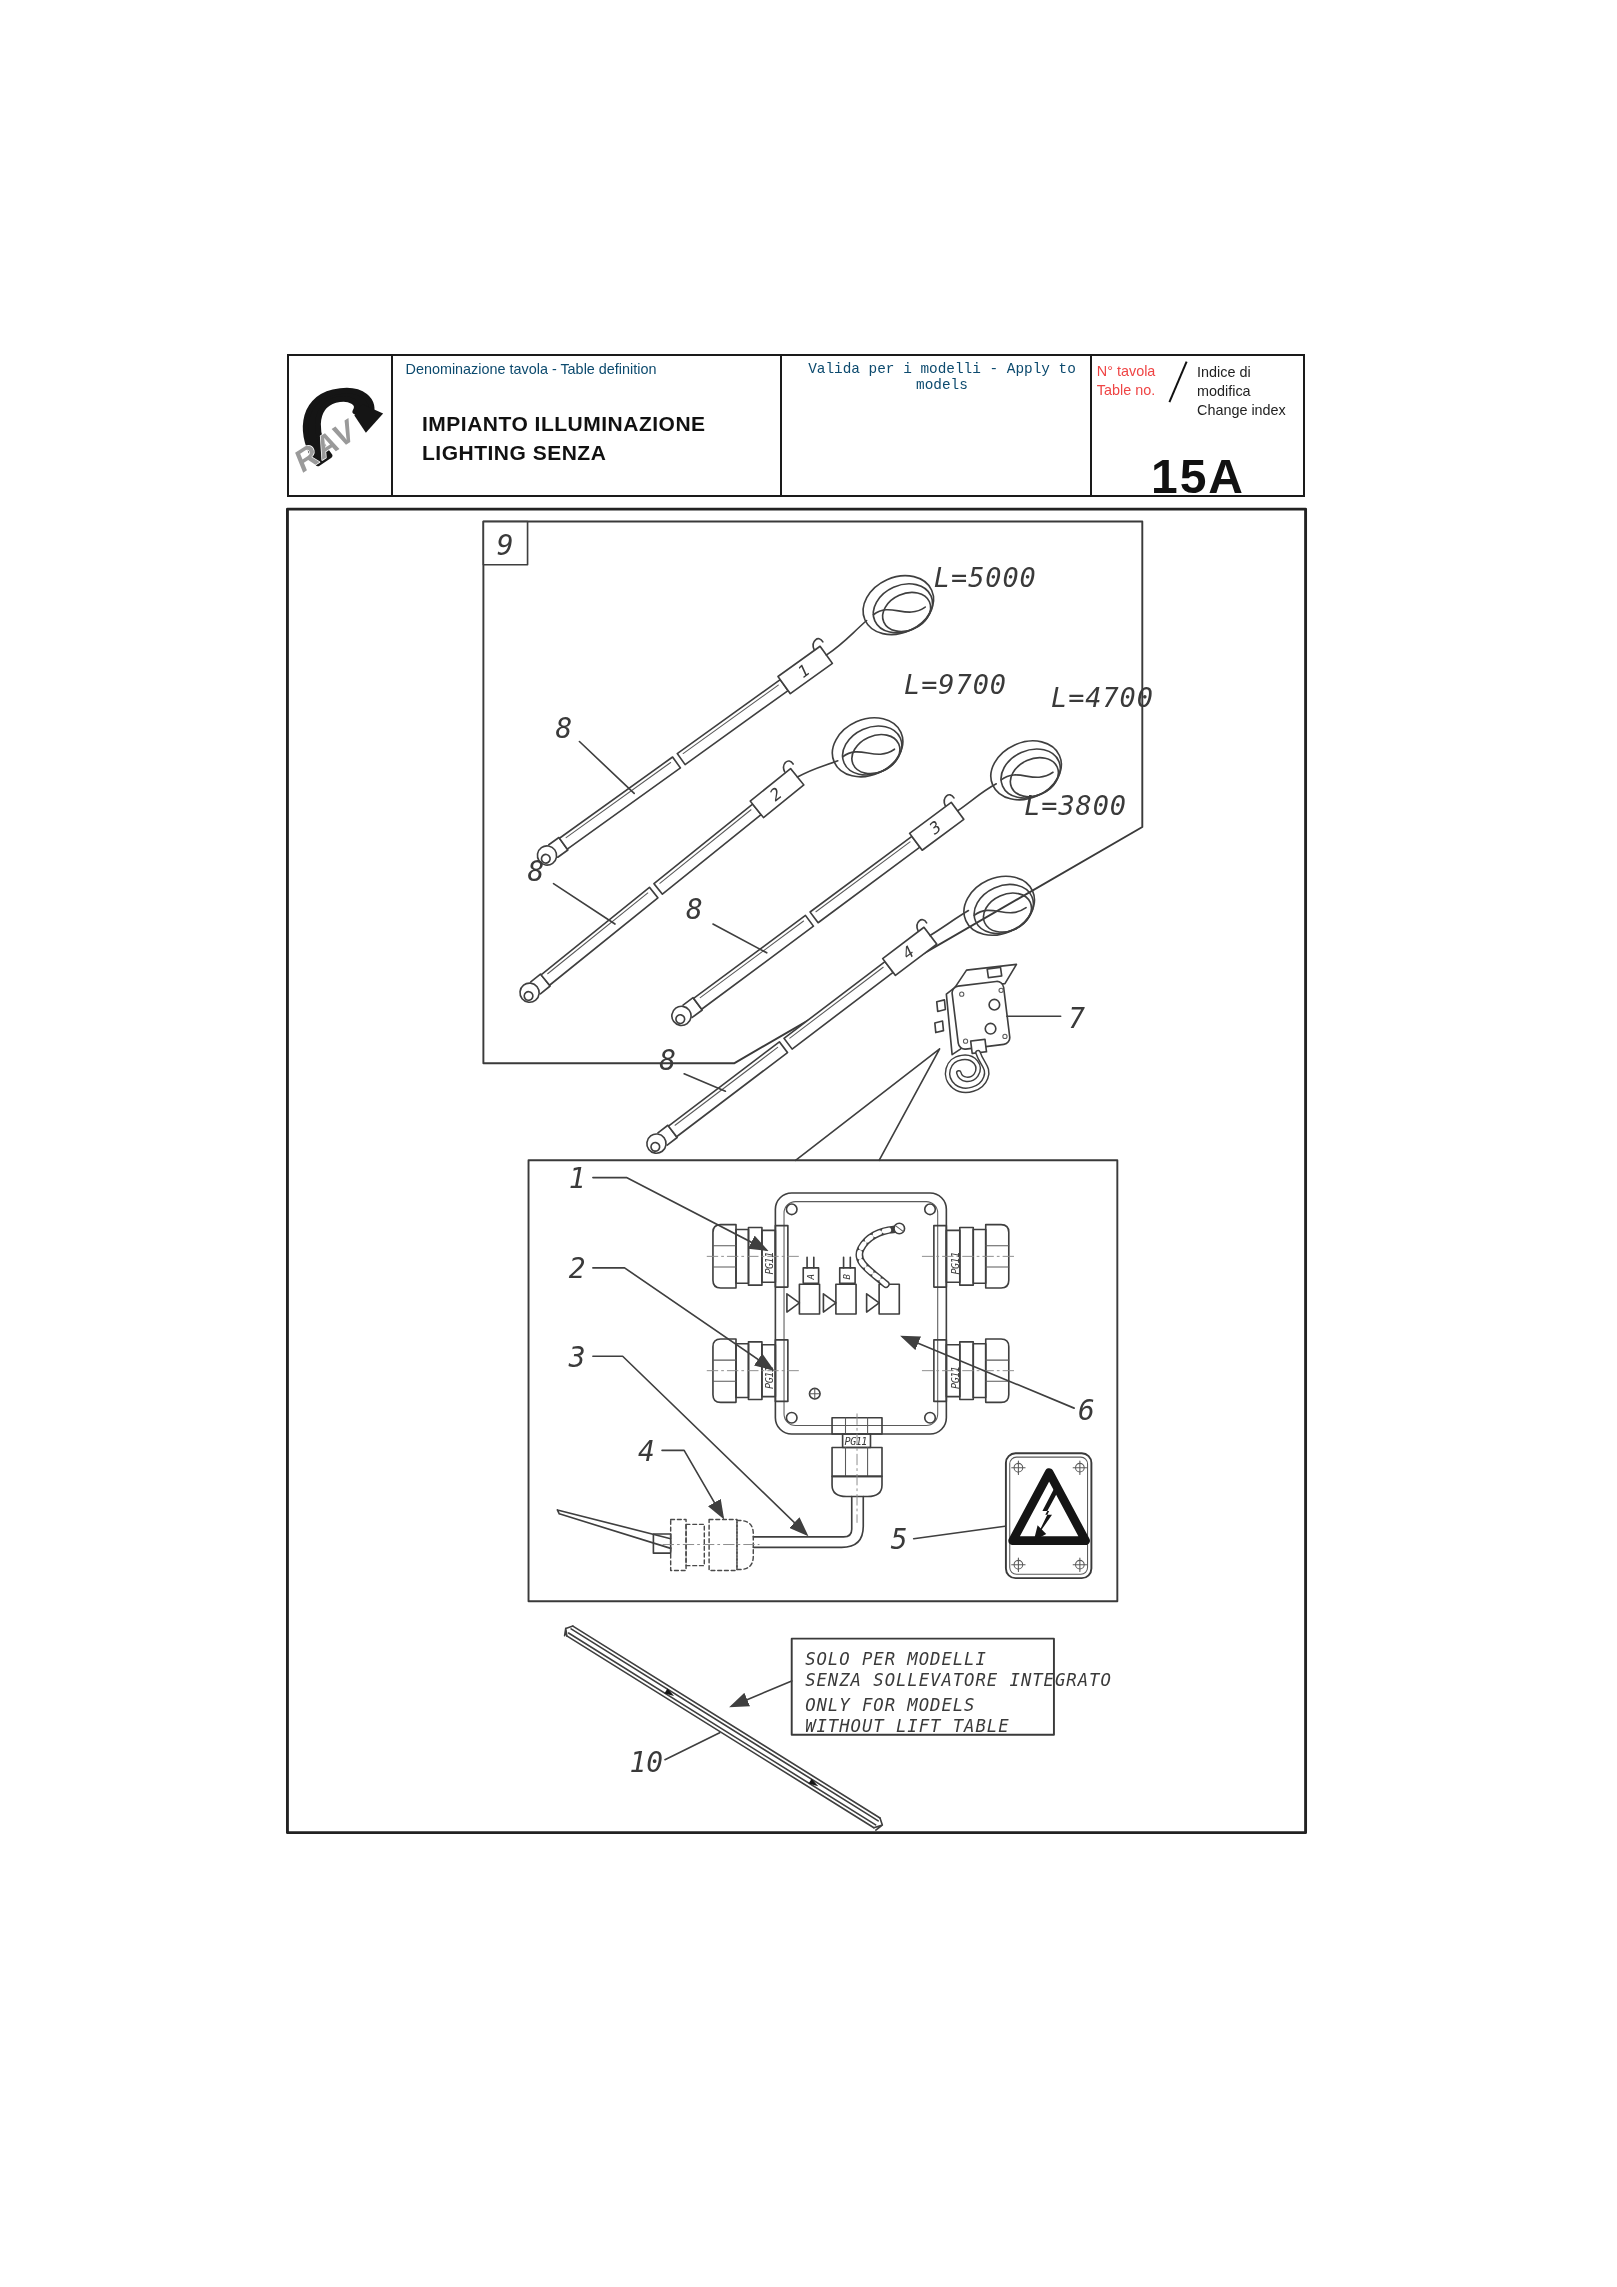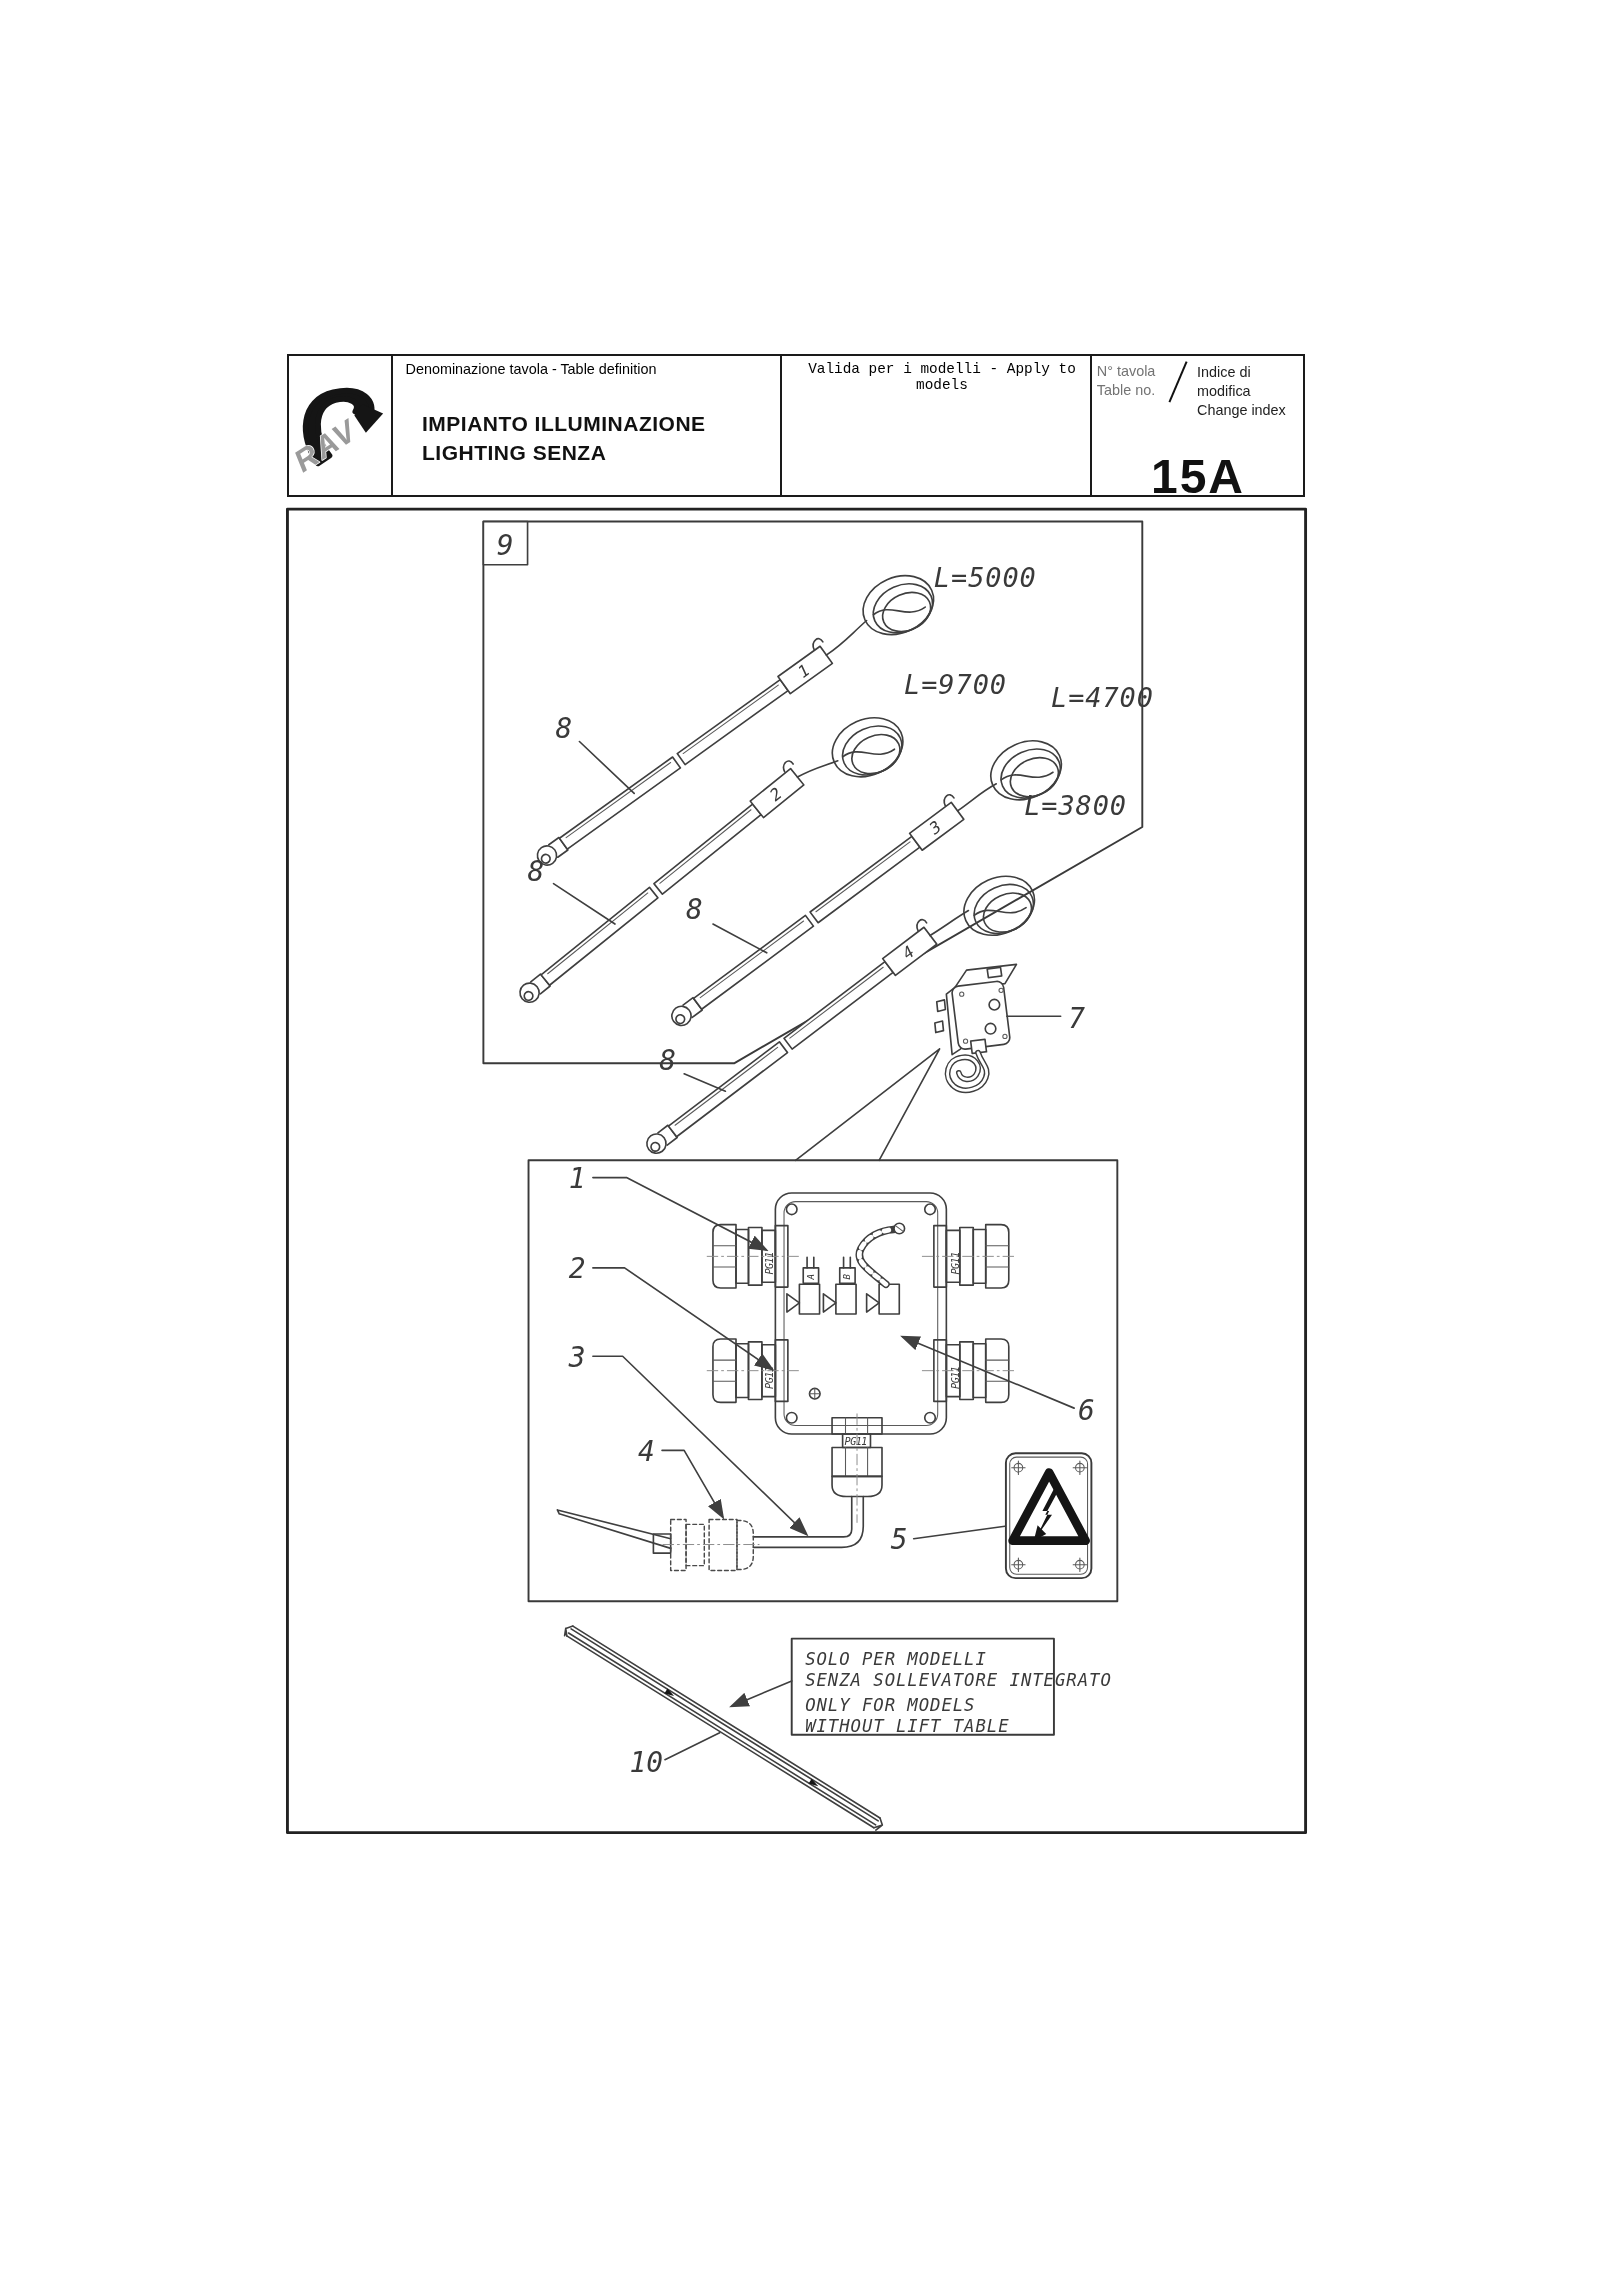--- a/index.html
+++ b/index.html
@@ -5,26 +5,26 @@
   html,body{margin:0;padding:0;background:#e8e8e8;}
   .page{position:relative;width:1618px;height:2287px;background:#ffffff;font-family:"Liberation Sans",sans-serif;overflow:hidden;}
   .art{position:absolute;left:0;top:0;width:1618px;height:2287px;}
   
   .hdr{position:absolute;left:287px;top:354px;width:1018px;height:143px;border:2.9px solid #1a1a1a;box-sizing:border-box;background:#fff;}
   .cell{position:absolute;top:0;height:100%;box-sizing:border-box;}
   .c1{left:0;width:102px;}
   .c2{left:102px;width:389px;border-left:2.9px solid #1a1a1a;}
   .c3{left:491px;width:322px;border-left:2.9px solid #1a1a1a;font-family:Liberation Mono, monospace;}
   .c4{left:801px;width:214px;border-left:2.9px solid #1a1a1a;}
-  .smalllab{font-size:14.4px;color:#000000;line-height:16.3px;}
+  .smalllab{font-size:14.4px;color:#0c4a6e;line-height:16.3px;}
   .c2 .smalllab{padding:4.8px 0 0 12.5px;}
   .c3 .smalllab{padding:4.8px 0 0 0;text-align:center;}
   .titles{padding:32px 0 0 29px;font-size:21px;font-weight:bold;color:#111;line-height:29px;letter-spacing:0.5px;}
   .models{padding:13.4px 0 0 8.6px;font-size:17.3px;font-weight:bold;color:#111;line-height:21px;letter-spacing:0.3px;}
-  .tno{position:absolute;left:4.8px;top:5.8px;font-size:14.4px;color:#737373;line-height:19px;}
+  .tno{position:absolute;left:4.8px;top:5.8px;font-size:14.4px;color:#ef4444;line-height:19px;}
   .chg{position:absolute;left:105px;top:6.7px;font-size:14.4px;color:#222;line-height:19px;}
   .slash{position:absolute;left:85px;top:3.8px;width:2.4px;height:44px;background:#111;transform:rotate(23deg);}
   .bigno{position:absolute;left:0;top:69px;width:100%;text-align:center;font-size:48px;font-weight:bold;color:#111;letter-spacing:1.9px;margin-top:24px;}
   
   svg{stroke-linecap:round;stroke-linejoin:round;}
   .ln{stroke:#3f3f3f;stroke-width:1.7;fill:none;}
   .lnw{stroke:#3f3f3f;stroke-width:1.7;fill:#fff;}
   .thin{stroke:#5a5a5a;stroke-width:1.1;fill:none;}
   .bold{stroke:#222;stroke-width:3;fill:none;}
   .box{stroke:#3a3a3a;stroke-width:2;fill:none;}

